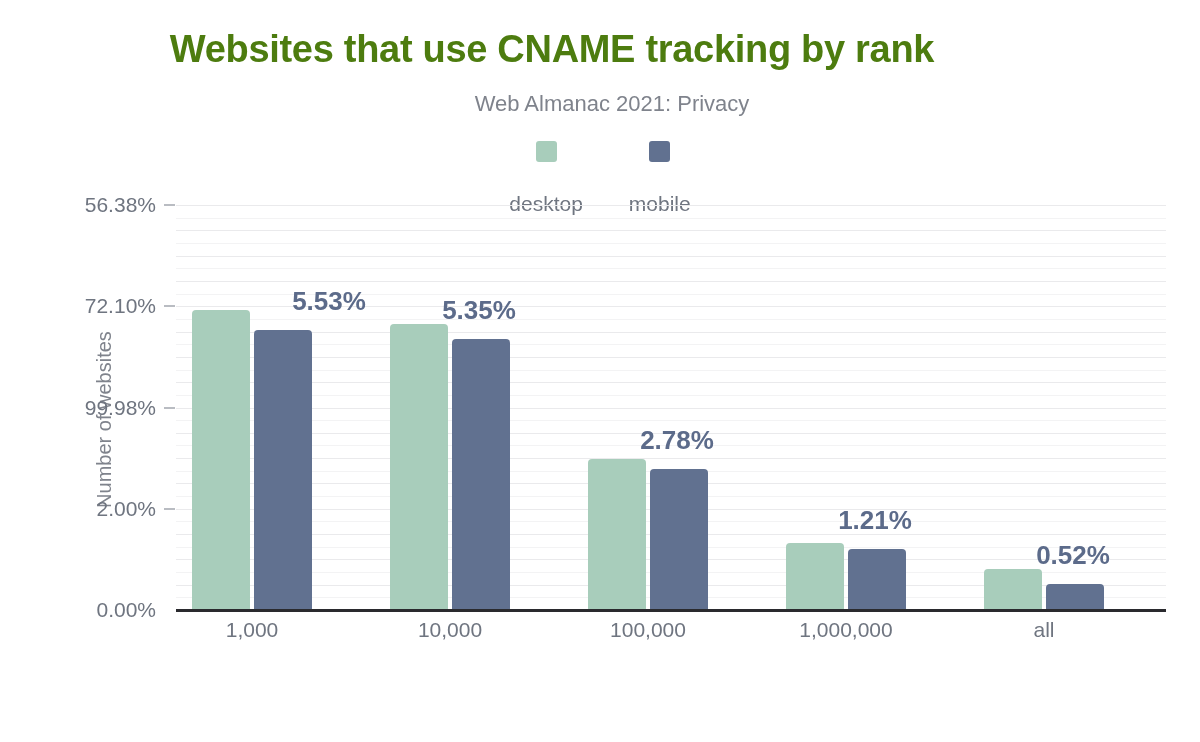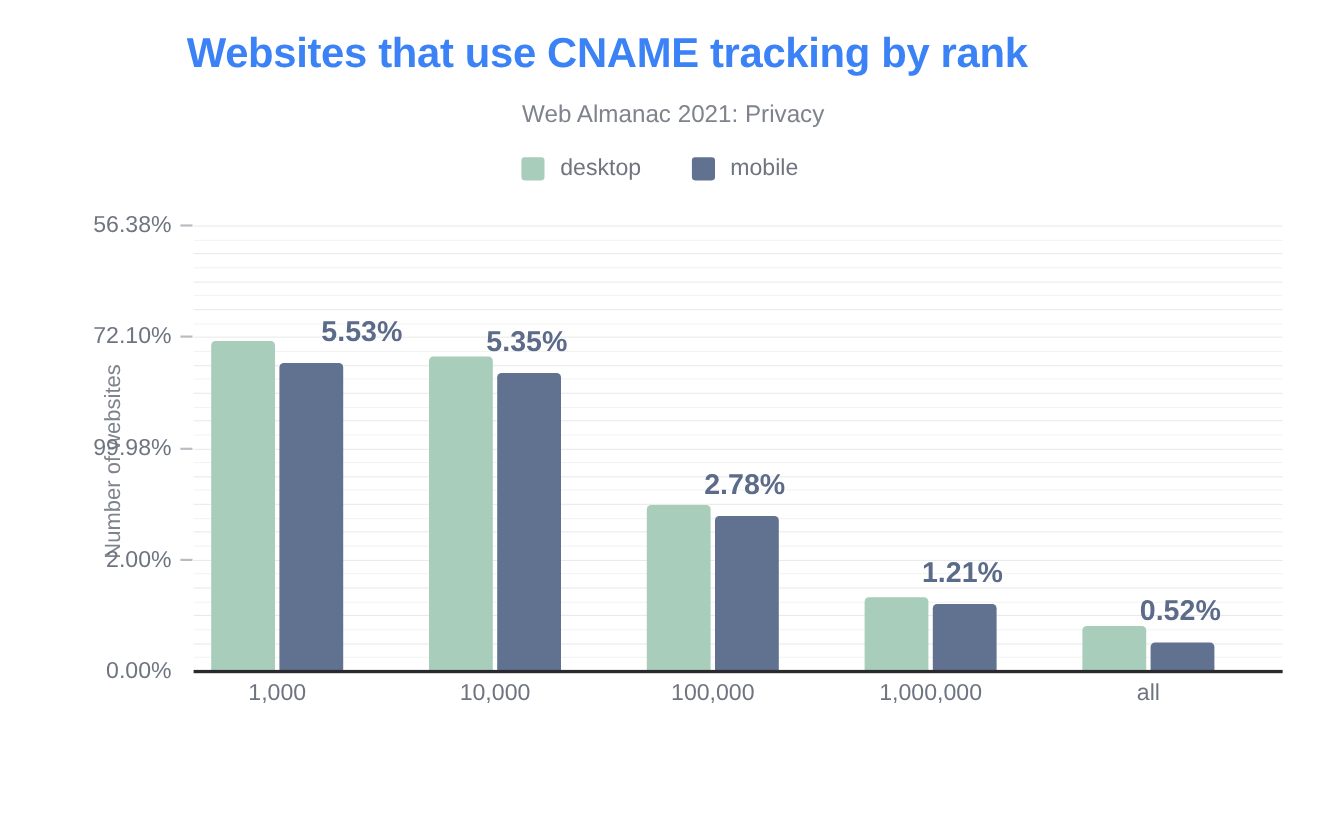--- a/index.html
+++ b/index.html
@@ -24,21 +24,21 @@
   }
 
   
   .chart-title {
     position: absolute;
     left: 0; top: 28px;
     width: 1104px;
     text-align: center;
     font-size: 38px;
     font-weight: bold;
-    color: #3b82f6;
+    color: #4d7c0f;
     letter-spacing: -0.3px;
     white-space: nowrap;
   }
   .chart-subtitle {
     position: absolute;
     left: 12px; top: 91px;
     width: 1200px;
     text-align: center;
     font-size: 22px;
     font-weight: normal;
@@ -51,21 +51,22 @@
     left: 0; top: 141px;
     width: 1200px;
     display: flex;
     justify-content: center;
     align-items: center;
     gap: 46px;
   }
   .legend-item {
     display: flex;
     align-items: center;
-    gap: 14px;
+    gap: 30px;
+    flex-direction: column;
   }
   .legend-swatch {
     width: 21px;
     height: 21px;
     border-radius: 3px;
     display: block;
   }
   .legend-label {
     font-size: 21px;
     color: #6f7580;

